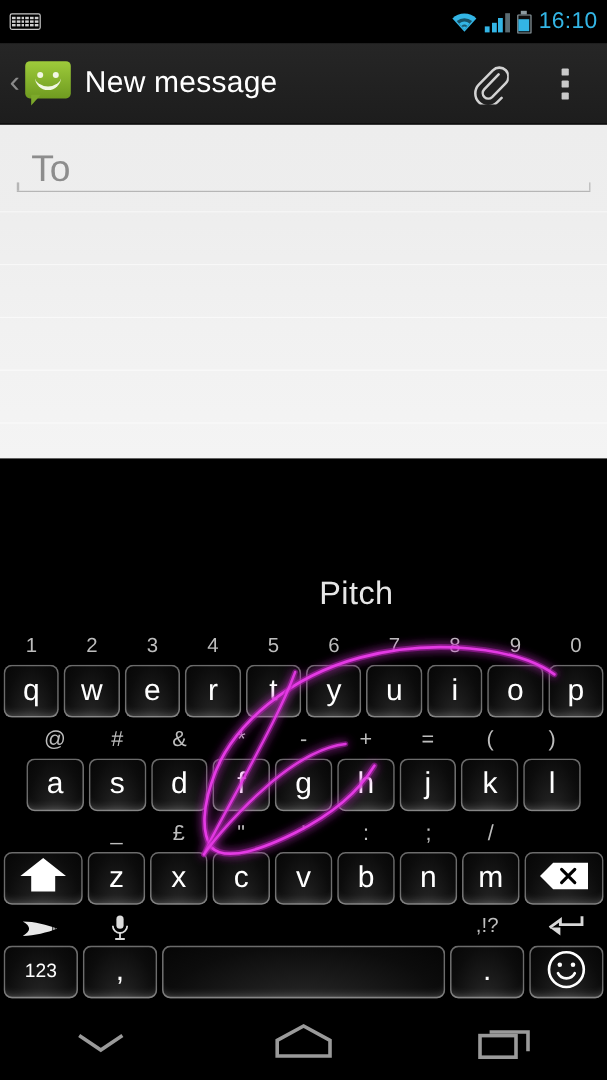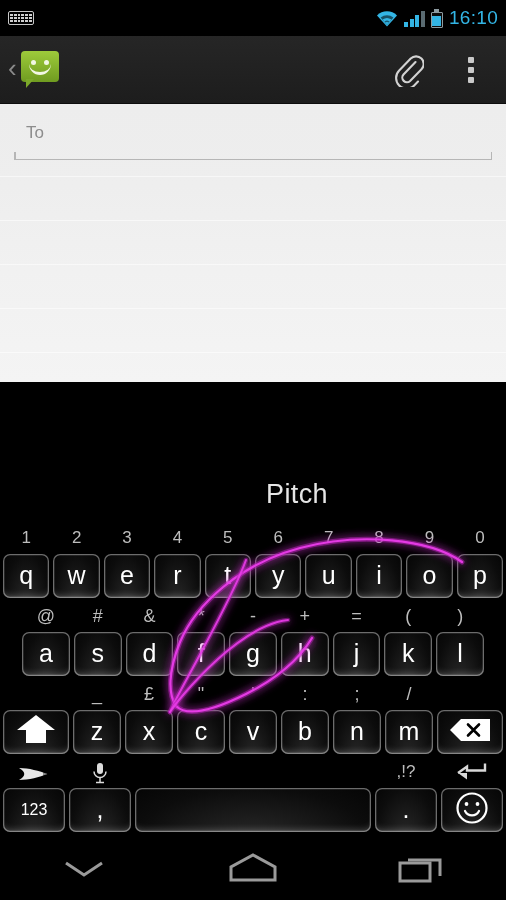--- a/index.html
+++ b/index.html
@@ -71,21 +71,21 @@
   .to-field {
     position:absolute; left:14px; top:14px; width:478px; height:42px;
     border-bottom:1.5px solid #b6b6b6; border-left:1.5px solid #b6b6b6;
     border-right:1.5px solid #b6b6b6; border-top:none;
     border-left-width:0; border-right-width:0;
   }
   .to-field::before, .to-field::after {
     content:""; position:absolute; bottom:0; width:1.5px; height:7px; background:#b6b6b6;
   }
   .to-field::before { left:0; } .to-field::after { right:0; }
-  .to-label { position:absolute; left:12px; top:5px; color:#8d8d8d; font-size:17px; }
+  .to-label { position:absolute; left:12px; top:5px; color:#8d8d8d; font-size:31px; }
   .msg-list { position:absolute; left:0; top:62px; width:506px; height:216px; }
   .msg-list .sep { position:absolute; left:0; width:506px; height:1px; background:rgba(255,255,255,.55); }
 
   
   .composebar {
     position:absolute; left:0; top:382px; width:506px; height:84px;
     background:#fcfcfc; border-top:1px solid #dddddd; display:flex; align-items:center;
   }
   .msg-input { position:relative; margin-left:16px; width:390px; height:58px; }
   .msg-input .line { position:absolute; left:0; bottom:4px; width:390px; height:2px; background:#179aae; }
@@ -200,20 +200,21 @@
 
   <div class="actionbar">
     <span class="backchev">‹</span>
     <span class="app-icon">
       <span class="bub"></span>
         <span class="tail"></span>
       <span class="eye l"></span>
         <span class="eye r"></span>
         <span class="smile"></span>
     </span>
+    <span class="ab-title">New message</span>
     <span class="ab-actions">
       <span class="ab-btn">
         <span class="clip">
           <svg width="30" height="34" viewBox="0 0 30 34">
             <path d="M21.5 9 L9.5 21.5 a4.6 4.6 0 0 0 6.6 6.4 L27.5 16.3 a7.6 7.6 0 0 0 -10.8 -10.7 L5.2 17.4 a10.6 10.6 0 0 0 15 15 L24 28.6" fill="none" stroke="#d2d2d2" stroke-width="2.1" stroke-linecap="round"></path>
           </svg>
         </span>
       </span>
       <span class="ab-btn">
         <span class="dots3">

